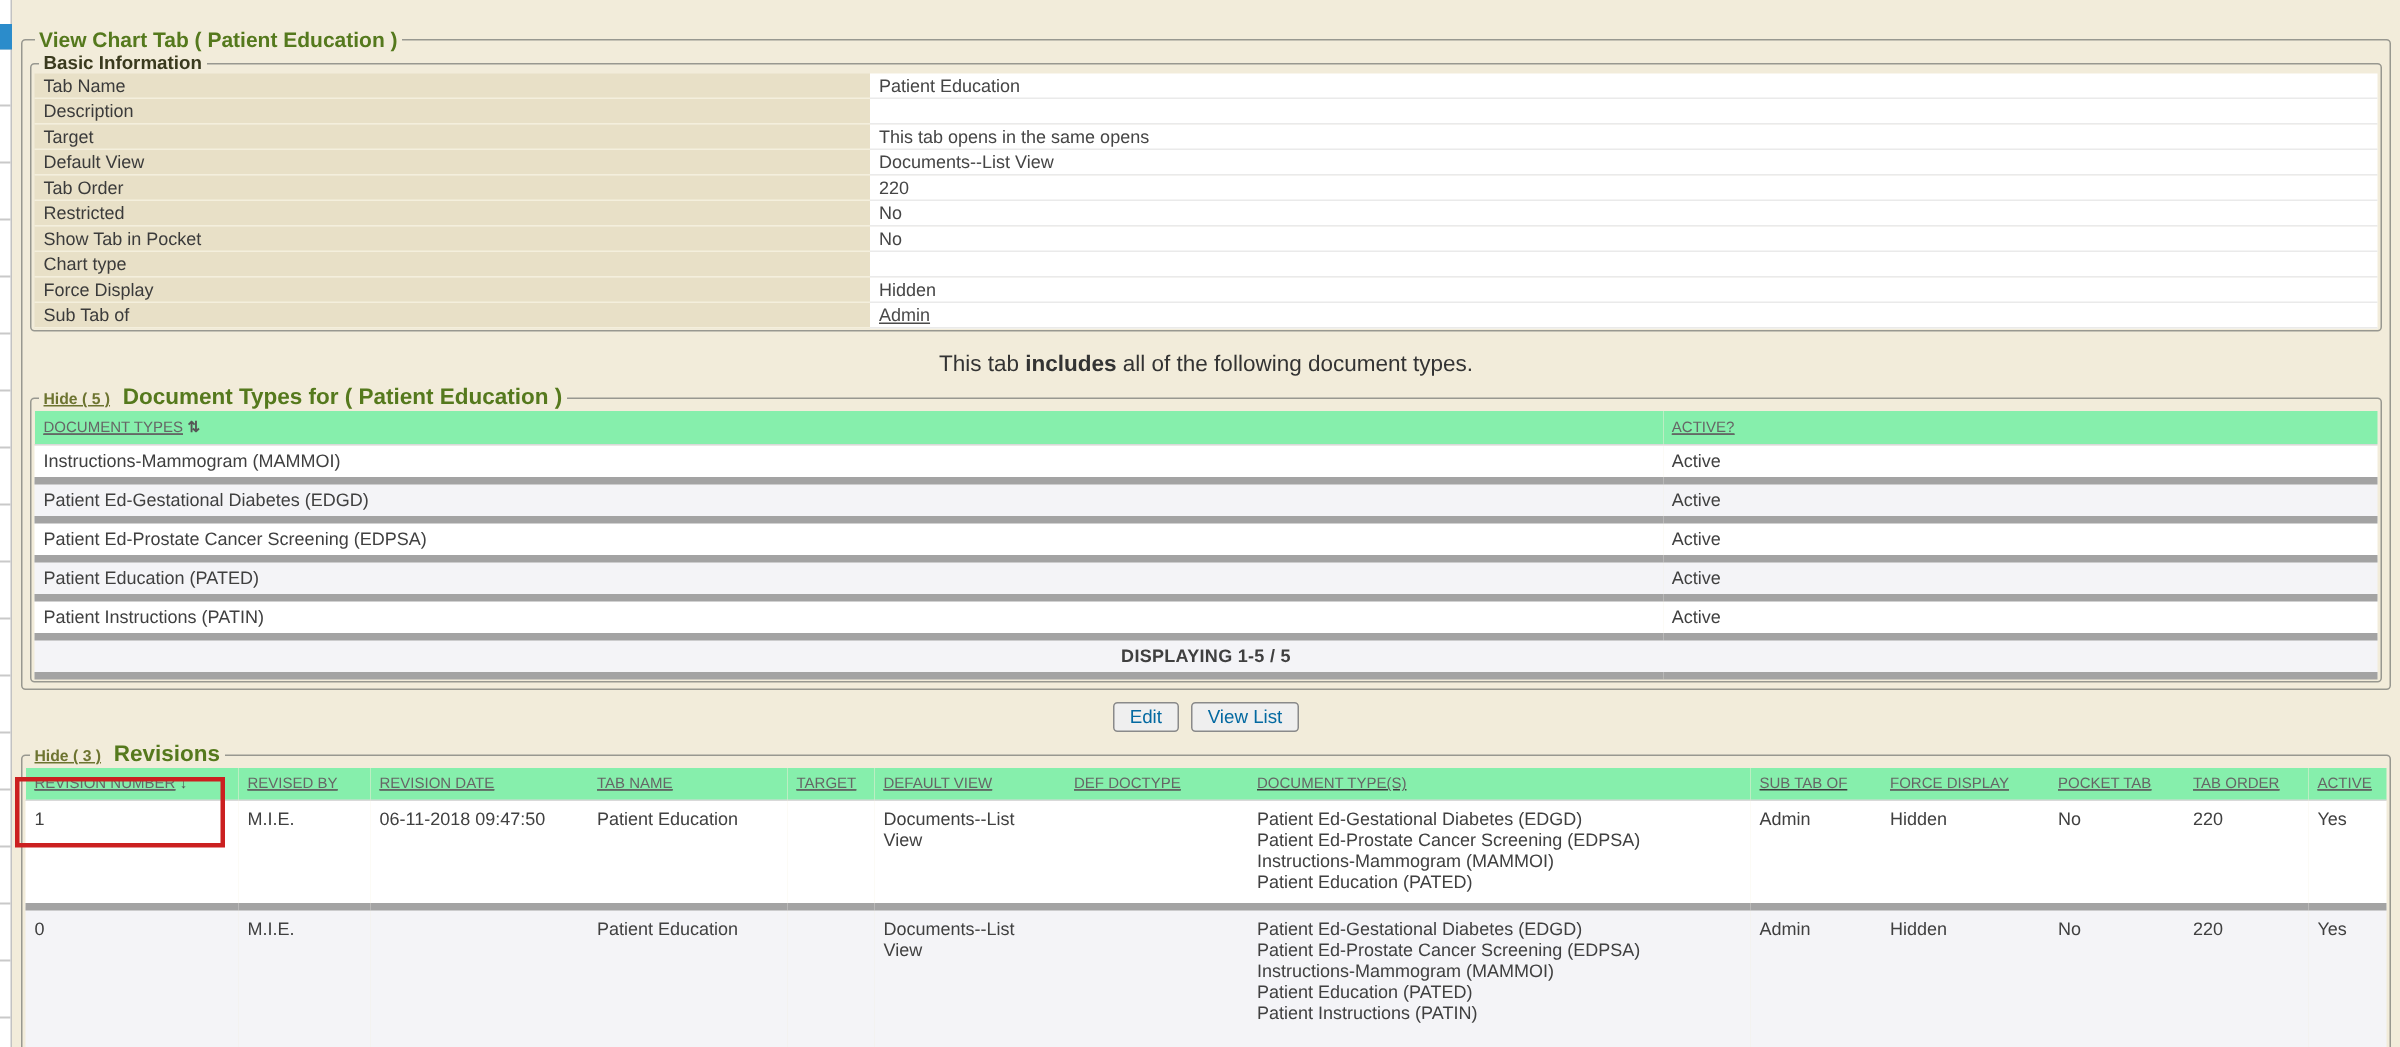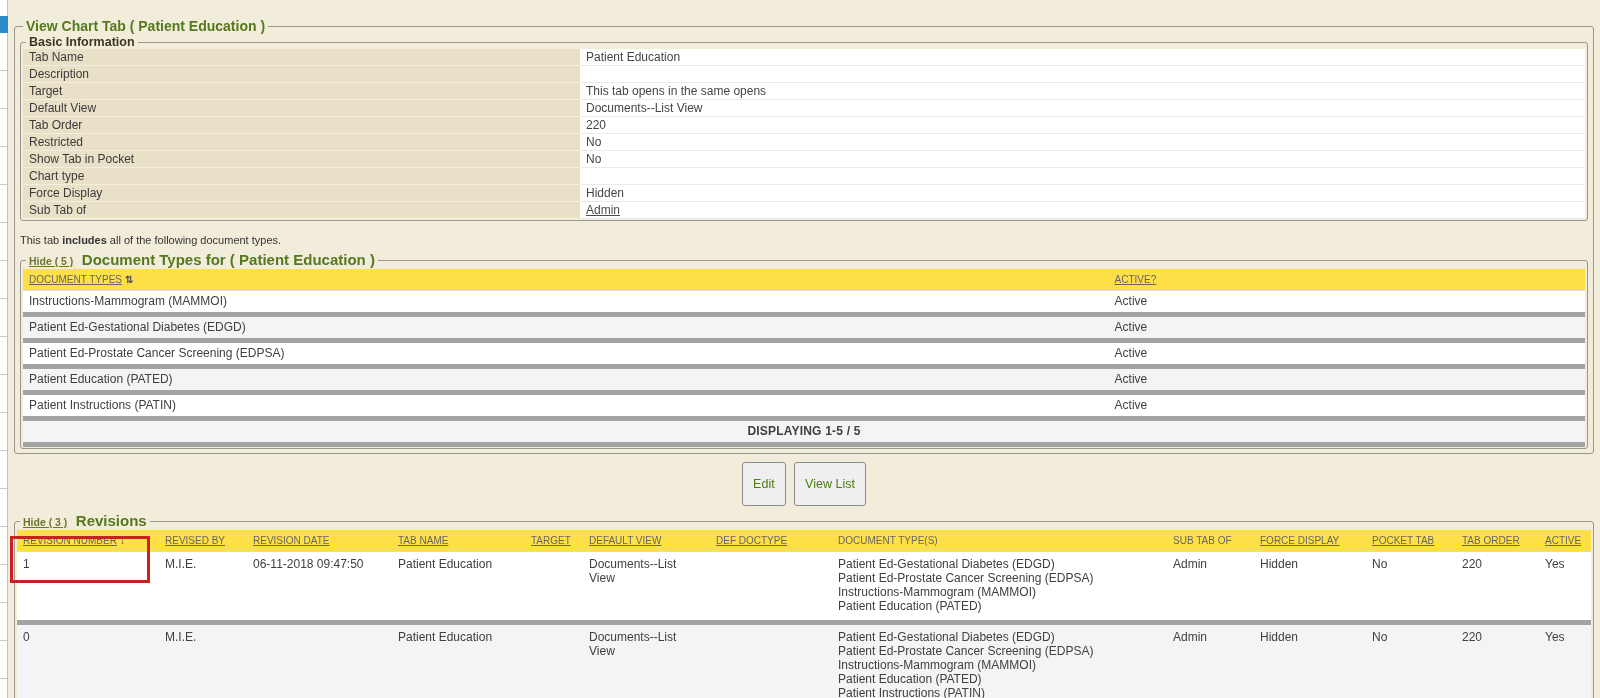--- a/index.html
+++ b/index.html
@@ -34,47 +34,47 @@
   .inner { margin-top:1px; padding:0 2px 1px 2px; }
   .inner-legend { font-size:12.5px; font-weight:bold; color:#3a3a1e; }
 
   
   table.kv { width:100%; border-collapse:collapse; table-layout:fixed; }
   table.kv td { height:16.8px; font-size:12px; padding:1px 6px; vertical-align:middle; }
   td.kv-label { width:557px; background:#e8e0c7; border-bottom:1px solid #f4efdd; color:#3b3b3b; }
   td.kv-value { background:#ffffff; border-bottom:1px solid #eaeaea; color:#454545; }
   .value-link { color:#4a4a4a; text-decoration:underline; cursor:pointer; }
 
-  .note { font-size:11px; color:#333; margin:13px 0 5px 0; }
+  .note { text-align:center; font-size:15px; color:#333; margin:13px 0 5px 0; }
 
   .hide-link { font-size:10.5px; font-weight:bold; color:#6d7430; text-decoration:underline; cursor:pointer; margin-right:4px; }
   .green-title { font-size:15px; font-weight:bold; color:#55791d;margin-top:33px; }
 
   
   table.grid { width:100%; border-collapse:collapse; table-layout:fixed; }
-  table.grid thead tr { background:#fde047; }
+  table.grid thead tr { background:#86efac;text-decoration:underline; }
   table.grid th { font-size:10px; font-weight:normal; color:#666; text-align:left; padding:5px 6px; border-bottom:1px solid #d9d9d9; white-space:nowrap; overflow:hidden; }
   .col-link { color:#666; text-decoration:underline; cursor:pointer; }
   .col-plain { color:#666; text-decoration:none; }
   .sort-glyph { color:#555; font-weight:bold; margin-left:3px; font-size:10px; text-decoration:none; display:inline-block; }
   table.grid td { font-size:12px; color:#404040; vertical-align:top; padding:5px 6px 7px 6px; line-height:14px; border-bottom:5px solid #a3a3a3; }
   table.grid tbody tr.alt td { background:#f4f4f7; }
   table.grid tbody tr td { background:#ffffff; }
   table.grid tbody tr.alt td { background:#f4f4f7; }
   td.pager { background:#f4f4f7 !important; text-align:center; font-size:9.5px; font-weight:bold; color:#5a5a5a; padding:5px 6px; letter-spacing:0.2px; border-bottom:none; }
 
   
   .doctypes table.grid td { padding:3px 6px 4px 6px; }
 
   .btn-row { text-align:center; margin:8px 0 6px 0; }
   .btn {
     font-family:"Liberation Sans", sans-serif;
-    font-size:12.5px; color:#4d7c0f;
+    font-size:12.5px; color:#0369a1;
     background:#efefef; border:1px solid #8a8a8a; border-radius:3px;
-    padding:14px 10px; margin:0 2px; cursor:pointer;
+    padding:2px 10px; margin:0 2px; cursor:pointer;
   }
 
   .revisions { position:relative; margin-top:4px; padding:0 2px 1px 2px; }
   .red-box {
     position:absolute; left:-5px; top:6px; width:140px; height:47px;
     border:3px solid #cb2020; pointer-events:none; z-index:5;
   }
   .doc-type-line { line-height:14px; }
 </style>
 </head>

